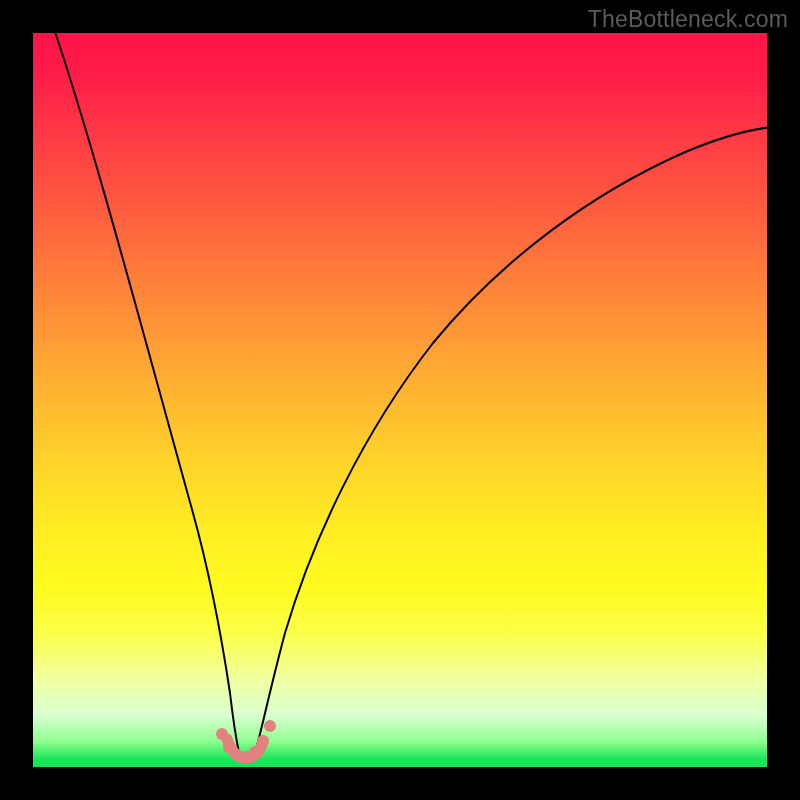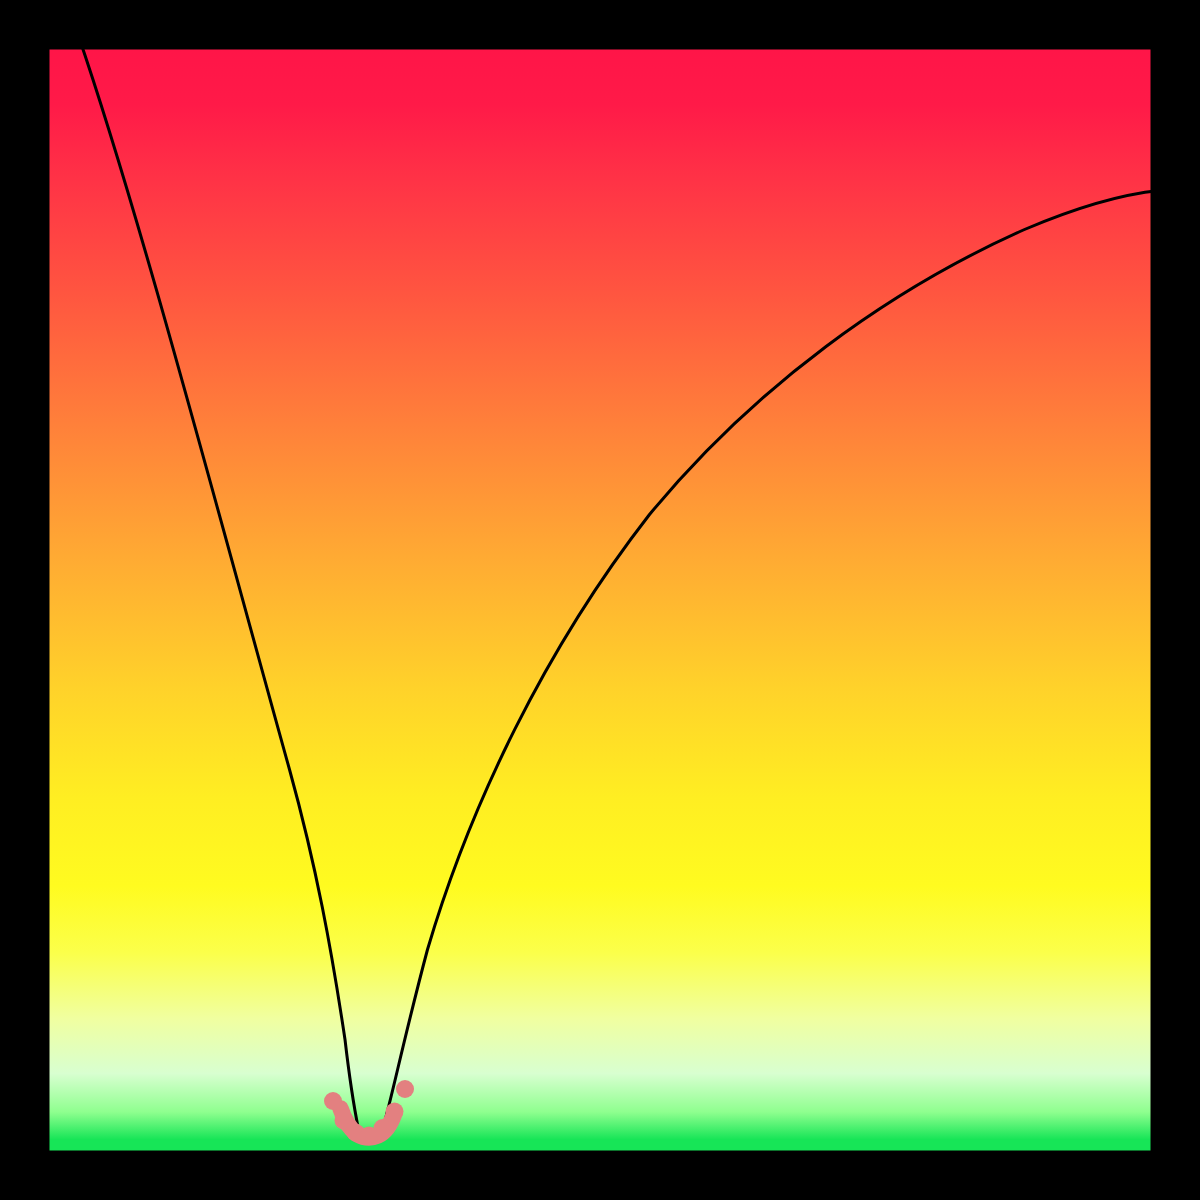--- a/index.html
+++ b/index.html
@@ -74,20 +74,21 @@
     fill: none;
     stroke: #e38080;
     stroke-width: 11;
     stroke-linecap: round;
   }
 </style>
 </head>
 <body>
 
 <div class="frame">
+  <div class="watermark">TheBottleneck.com</div>
   <div class="plot-area">
     <svg class="curves" viewBox="0 0 734 734">
       <path class="curve" d="M 19 -10
                C 60 110, 110 300, 160 480
                C 178 545, 188 600, 197 660
                C 200 686, 203 705, 206 720"></path>
       <path class="curve" d="M 222 720
                C 228 700, 236 660, 252 600
                C 280 505, 330 400, 400 310
                C 470 225, 560 160, 650 120

